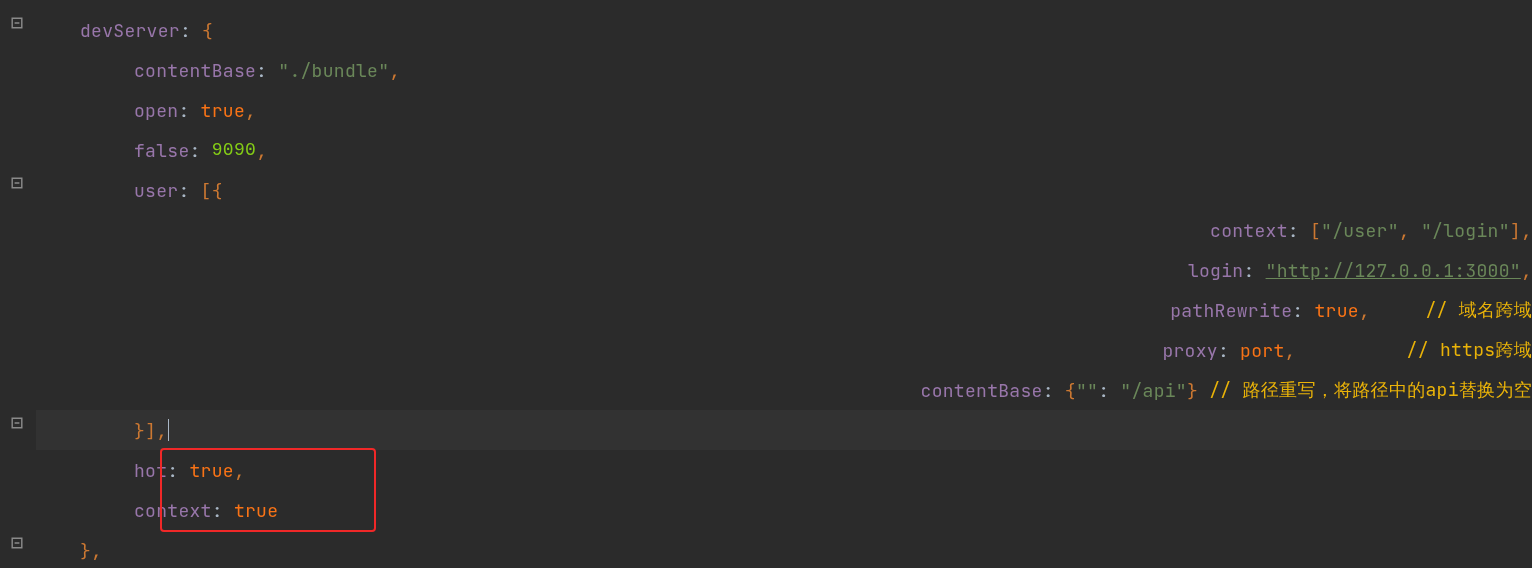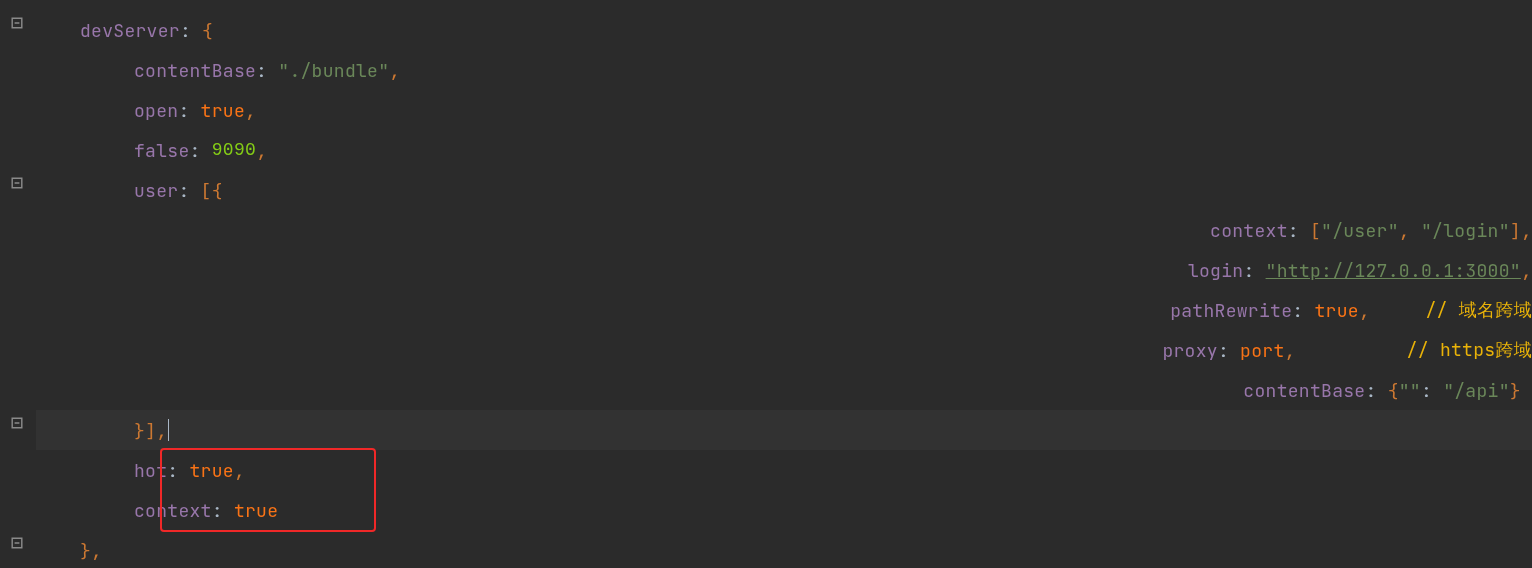--- a/index.html
+++ b/index.html
@@ -65,21 +65,21 @@
     <div class="line pad2"><span class="key">user</span><span class="white">: </span><span class="punc">[{</span></div>
 
     <div class="line pad3"><span class="key">context</span><span class="white">: </span><span class="punc">[</span><span class="str">"/user"</span><span class="punc">, </span><span class="str">"/login"</span><span class="punc">]</span><span class="punc">,</span></div>
 
     <div class="line pad3"><span class="key">login</span><span class="white">: </span><span class="str url">"http://127.0.0.1:3000"</span><span class="punc">,</span></div>
 
     <div class="line pad3"><span class="key">pathRewrite</span><span class="white">: </span><span class="bool">true</span><span class="punc">,</span><span class="white">     </span><span class="com">// 域名跨域</span></div>
 
     <div class="line pad3"><span class="key">proxy</span><span class="white">: </span><span class="bool">port</span><span class="punc">,</span><span class="white">          </span><span class="com">// https跨域</span></div>
 
-    <div class="line pad3"><span class="key">contentBase</span><span class="white">: </span><span class="punc">{</span><span class="str">""</span><span class="white">: </span><span class="str">"/api"</span><span class="punc">}</span><span class="white"> </span></div>
+    <div class="line pad3"><span class="key">contentBase</span><span class="white">: </span><span class="punc">{</span><span class="str">""</span><span class="white">: </span><span class="str">"/api"</span><span class="punc">}</span><span class="white"> </span><span class="com">// 路径重写，将路径中的api替换为空</span></div>
 
     <div class="line pad2 active"><span class="punc">}]</span><span class="punc">,</span><span class="cursor"></span></div>
 
     <div class="line pad2"><span class="key">hot</span><span class="white">: </span><span class="bool">true</span><span class="punc">,</span></div>
 
     <div class="line pad2"><span class="key">context</span><span class="white">: </span><span class="bool">true</span></div>
 
     <div class="line pad1"><span class="punc">}</span><span class="punc">,</span></div>
 
     <div class="redbox" style="top: 448px; left: 124px; width: 216px; height: 84px;"></div>

